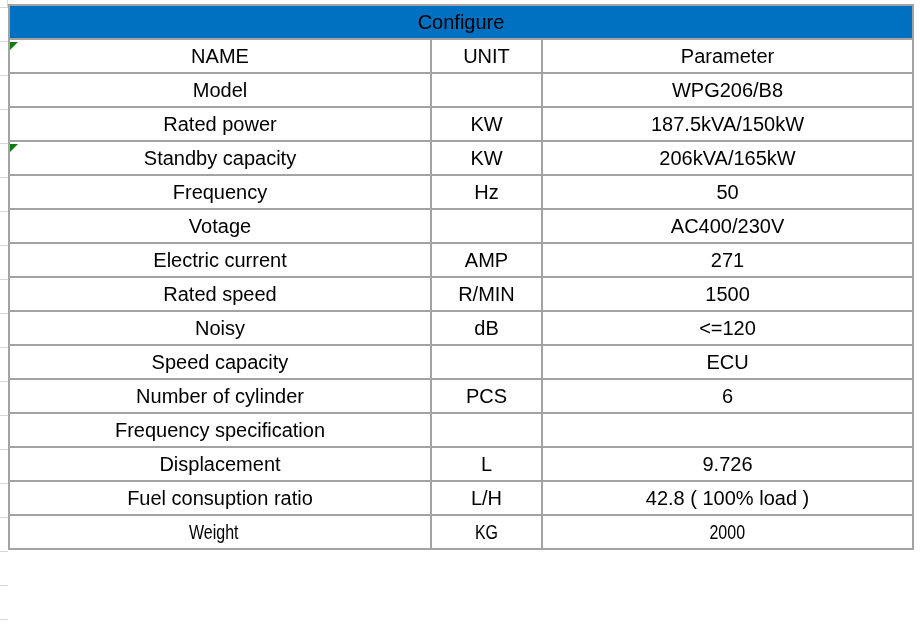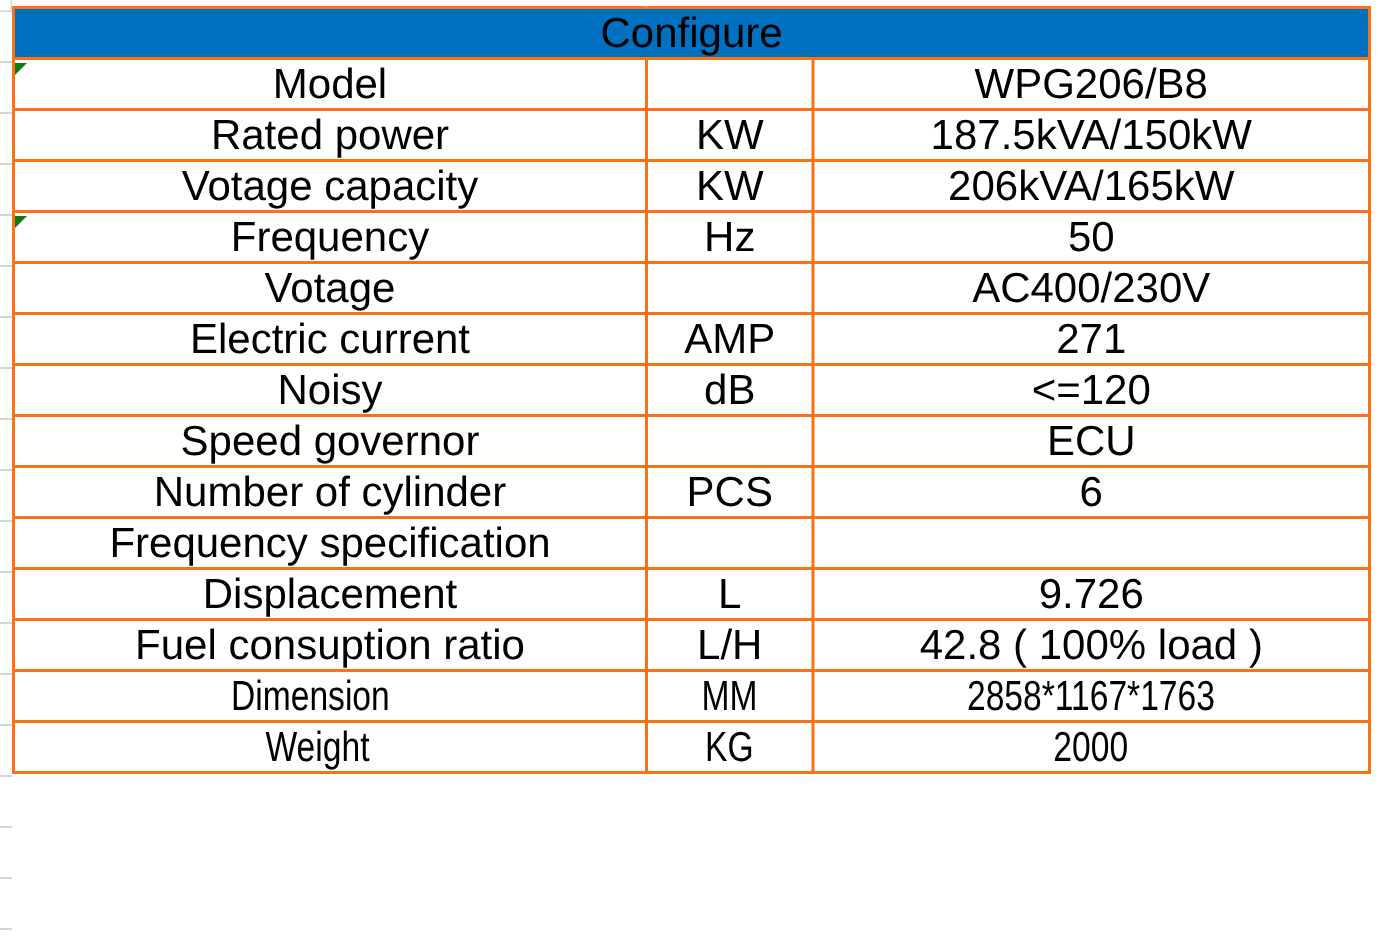--- a/index.html
+++ b/index.html
@@ -40,24 +40,24 @@
     position: absolute;
     left: 8px;
     top: 4px;
   }
   table.spec {
     border-collapse: collapse;
     table-layout: fixed;
     width: 904px;
   }
   table.spec td {
-    border: 2px solid #f97316;
+    border: 2px solid #a3a3a3;
     height: 32px;
     padding: 0;
-    font-size: 28px;
+    font-size: 20px;
     vertical-align: middle;
     white-space: nowrap;
     overflow: hidden;
     background: #ffffff;
   }
   td.title-cell {
     background: #0070C0 !important;
     text-align: center;
     font-size: 25px;
     height: 34px;
@@ -98,56 +98,66 @@
     <colgroup>
       <col style="width:422px">
       <col style="width:111px">
       <col style="width:371px">
     </colgroup>
     <tbody>
         <tr>
       <td class="title-cell" colspan="3">Configure</td>
     </tr>
     <tr>
+      <td class="c-center">NAME</td>
+      <td class="c-center">UNIT</td>
+      <td class="c-center">Parameter</td>
+    </tr>
+    <tr>
       <td class="c-name">Model</td>
       <td class="c-center"></td>
       <td class="c-center">WPG206/B8</td>
     </tr>
     <tr>
       <td class="c-name">Rated power</td>
       <td class="c-center">KW</td>
       <td class="c-center">187.5kVA/150kW</td>
     </tr>
     <tr>
-      <td class="c-name">Votage capacity</td>
+      <td class="c-name">Standby capacity</td>
       <td class="c-center">KW</td>
       <td class="c-center">206kVA/165kW</td>
     </tr>
     <tr>
       <td class="c-name">Frequency</td>
       <td class="c-center">Hz</td>
       <td class="c-center">50</td>
     </tr>
     <tr>
       <td class="c-name">Votage</td>
       <td class="c-center"></td>
       <td class="c-center">AC400/230V</td>
     </tr>
     <tr>
       <td class="c-name">Electric current</td>
       <td class="c-center">AMP</td>
       <td class="c-center">271</td>
     </tr>
     <tr>
+      <td class="c-name">Rated speed</td>
+      <td class="c-center">R/MIN</td>
+      <td class="c-center">1500</td>
+    </tr>
+    <tr>
       <td class="c-name">Noisy</td>
       <td class="c-center">dB</td>
       <td class="c-center">&lt;=120</td>
     </tr>
     <tr>
-      <td class="c-name">Speed governor</td>
+      <td class="c-name">Speed capacity</td>
       <td class="c-center"></td>
       <td class="c-center">ECU</td>
     </tr>
     <tr>
       <td class="c-name">Number of cylinder</td>
       <td class="c-center">PCS</td>
       <td class="c-center">6</td>
     </tr>
     <tr>
       <td class="c-name">Frequency specification</td>
@@ -159,31 +169,20 @@
       <td class="c-center">L</td>
       <td class="c-center">9.726</td>
     </tr>
     <tr>
       <td class="c-name">Fuel consuption ratio</td>
       <td class="c-center">L/H</td>
       <td class="c-center">42.8 ( 100% load )</td>
     </tr>
     <tr>
       <td class="c-name">
-        <span class="cx cx-left">Dimension</span>
-      </td>
-      <td class="c-center">
-        <span class="cx cx-center">MM</span>
-      </td>
-      <td class="c-center">
-        <span class="cx cx-center">2858*1167*1763</span>
-      </td>
-    </tr>
-    <tr>
-      <td class="c-name">
         <span class="cx cx-left">Weight</span>
       </td>
       <td class="c-center">
         <span class="cx cx-center">KG</span>
       </td>
       <td class="c-center">
         <span class="cx cx-center">2000</span>
       </td>
     </tr>
   </tbody>

